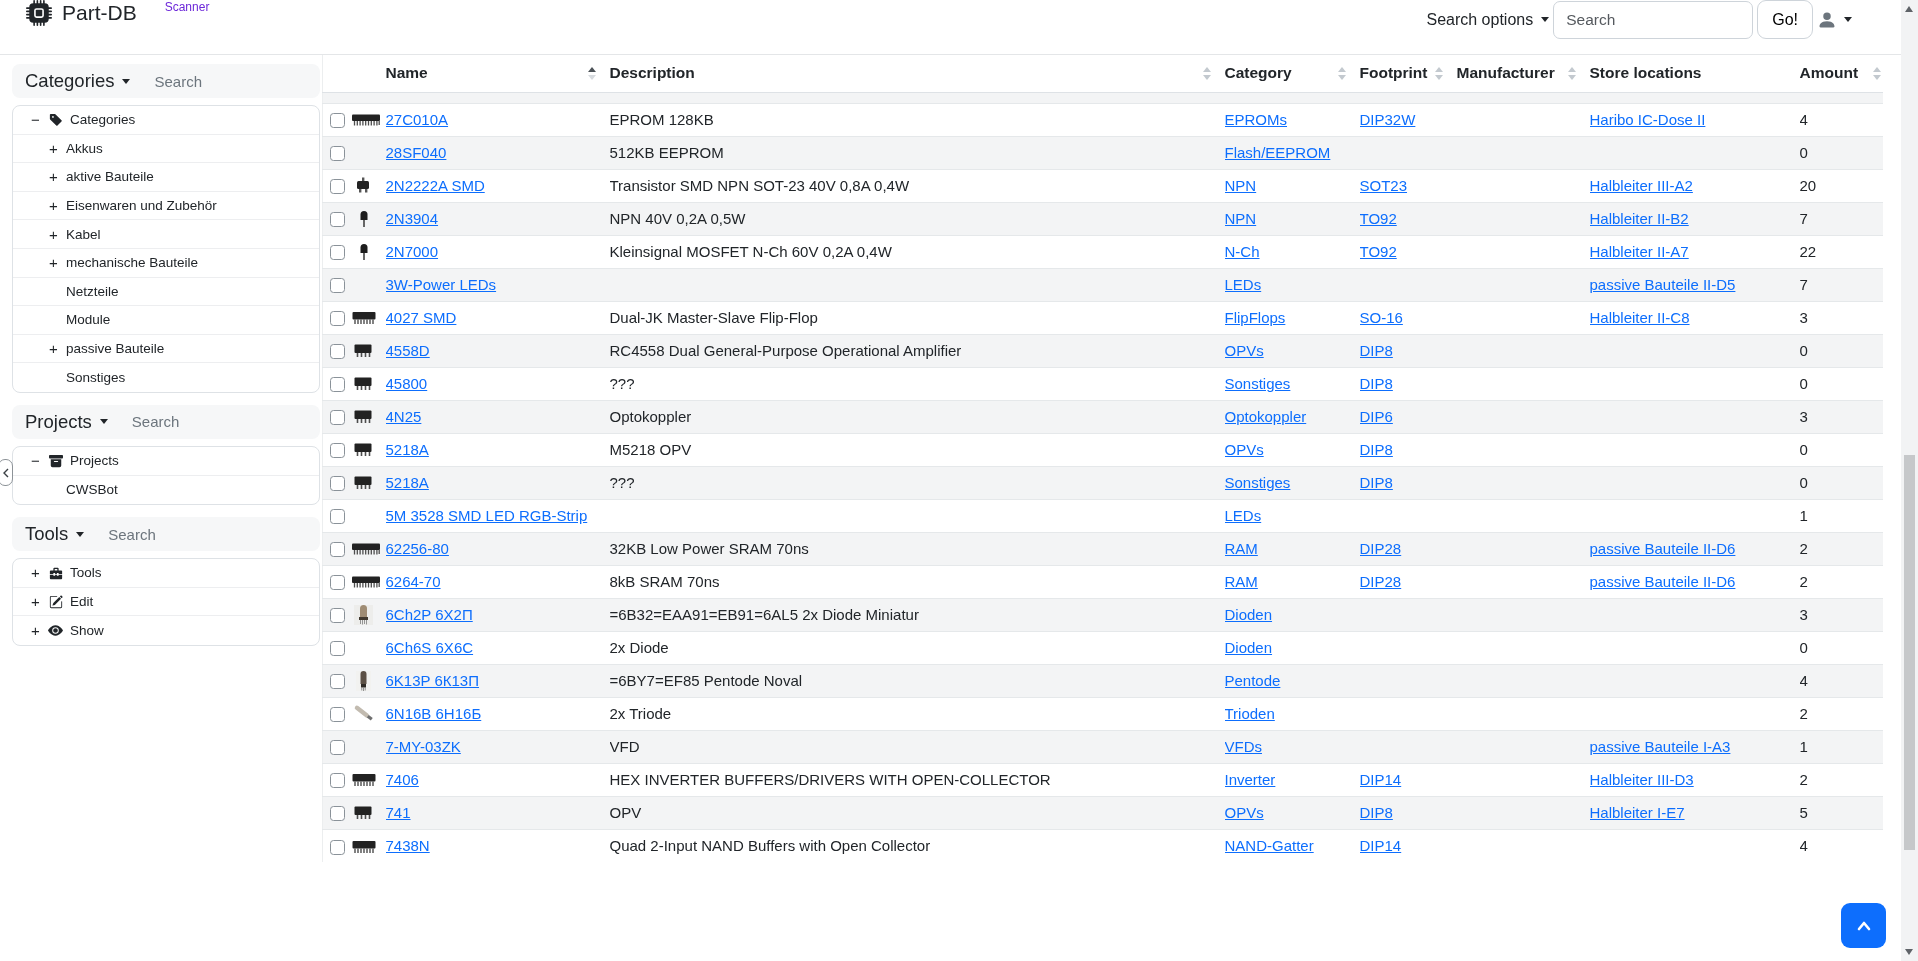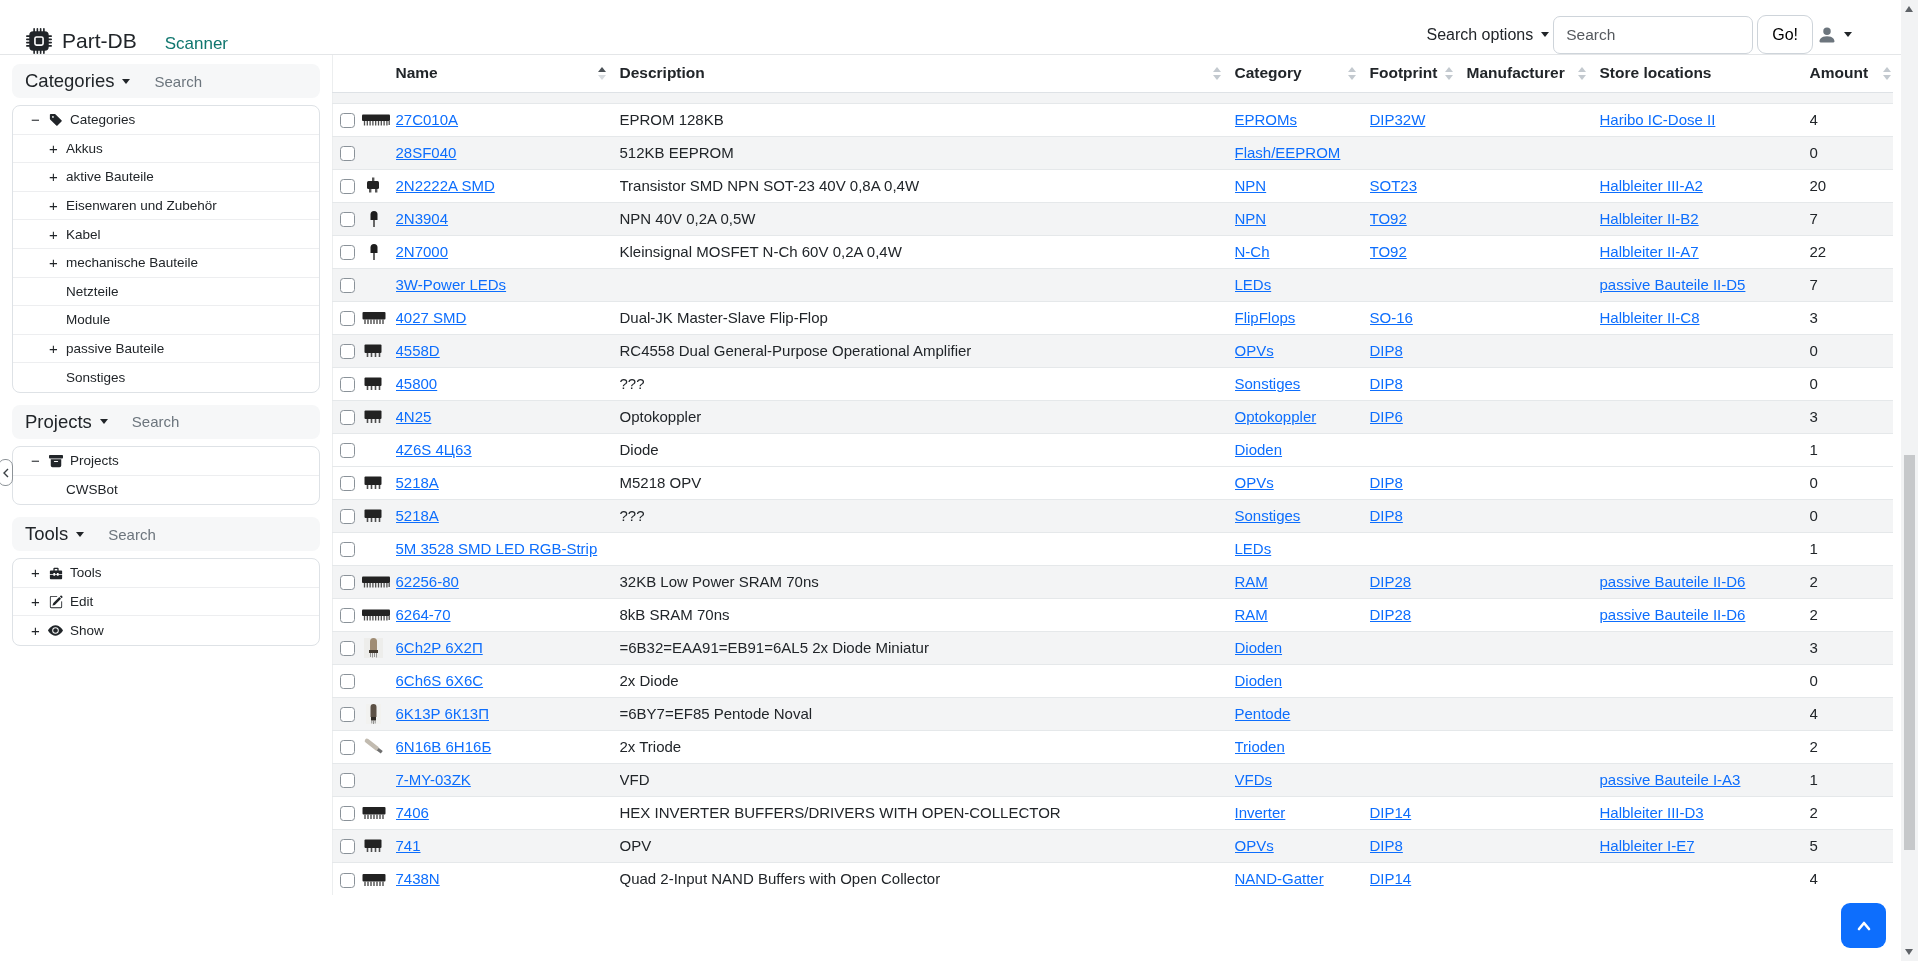--- a/index.html
+++ b/index.html
@@ -2,23 +2,23 @@
 <html><head>
 <meta charset="utf-8">
 <style>
   *{margin:0;padding:0;box-sizing:border-box}
   html,body{width:1918px;height:961px;overflow:hidden;background:#fff;
     font-family:"Liberation Sans",sans-serif;color:#212529}
   a{color:#0d6efd;text-decoration:underline;cursor:pointer}
 
   
   .navbar{position:absolute;top:0;left:0;width:1918px;height:55px;background:#fff;
-    border-bottom:1px solid #e4e6e8;display:flex;align-items:flex-end;padding:0 26px;z-index:5}
+    border-bottom:1px solid #e4e6e8;display:flex;align-items:flex-start;padding:0 26px;z-index:5}
   .brand{display:flex;align-items:center;gap:10px;font-size:21px;color:#212529}
-  .nav-scanner{margin-left:28px;color:#0f766e;font-size:17px;text-decoration:none}
+  .nav-scanner{margin-left:28px;color:#6d28d9;font-size:12px;text-decoration:none}
   .nav-right{margin-left:auto;display:flex;align-items:center;gap:4px;padding-right:40px}
   .search-options{font-size:16px;display:flex;align-items:center;gap:8px;cursor:pointer}
   .caret{width:0;height:0;border-left:4.5px solid transparent;border-right:4.5px solid transparent;
     border-top:5px solid #212529;display:inline-block}
   .nav-search{width:200px;height:38px;border:1px solid #ced4da;border-radius:7px;padding:0 12px;
     font-size:15.5px;font-family:inherit;color:#212529}
   .nav-search::placeholder{color:#55595e}
   .go-btn{height:39px;padding:0 14px;border:1px solid #ced4da;border-radius:9px;background:#fff;
     font-size:16px;color:#000000;font-family:inherit;cursor:pointer}
   .user{display:flex;align-items:center;gap:7px;cursor:pointer}
@@ -38,21 +38,21 @@
     border-bottom:1px solid #edeef0;gap:7px;cursor:pointer;white-space:nowrap}
   .tree-row:last-child{border-bottom:none}
   .toggle{font-size:15px;width:11px;text-align:center;line-height:1;color:#212529}
   .ticon{display:flex;width:15px;justify-content:center}
   .p0{padding-left:17px}.p1{padding-left:35px}.p2{padding-left:53px}
   .collapse-handle{position:absolute;left:-2px;top:459px;width:15px;height:27px;
     border:1px solid #8d9398;border-radius:7px;background:#fff;display:flex;align-items:center;
     justify-content:center;z-index:6;cursor:pointer;color:#3a3f44;font-size:13px;padding:0}
 
   
-  .main{position:absolute;left:332px;top:55px;width:1560px;z-index:1}
+  .main{position:absolute;left:322px;top:55px;width:1560px;z-index:1}
   table{border-collapse:collapse;table-layout:fixed;width:1560px;border-left:1px solid #eceeef}
   thead th{height:37px;font-weight:700;font-size:15.5px;text-align:left;vertical-align:middle;
     border-bottom:1px solid #dee2e6;cursor:pointer;background:#fff}
   th.th-name{padding-left:35px}
   tbody td{height:33px;font-size:15px;vertical-align:middle;border-top:1px solid #e5e8ea;
     padding:0;overflow:hidden;white-space:nowrap}
   tbody tr.partial td{height:11px;border-top:none}
   tbody tr.stripe td{background:#f3f4f5}
   td.c-name a,{font-size:15px}
   .cb{display:inline-block;width:15px;height:15px;border:1.4px solid #8a9299;border-radius:3.5px;
@@ -445,31 +445,20 @@
           <td class="c-name"><a>4N25</a></td>
           <td>Optokoppler</td>
           <td><a>Optokoppler</a></td>
           <td><a>DIP6</a></td>
           <td></td>
           <td></td>
           <td>3</td>
         </tr>
         <tr>
           <td><span class="cb"></span></td>
-          <td></td>
-          <td class="c-name"><a>4Z6S 4Ц63</a></td>
-          <td>Diode</td>
-          <td><a>Dioden</a></td>
-          <td></td>
-          <td></td>
-          <td></td>
-          <td>1</td>
-        </tr>
-        <tr>
-          <td><span class="cb"></span></td>
           <td><span class="thumb">
               <svg width="25" height="19" viewBox="0 0 25 19">
                 <rect x="3.5" y="3.5" width="17" height="8.5" rx="1" fill="#222"></rect>
                 <path d="M6.5 12v4M10.5 12v4M14.5 12v4M18.5 12v4" stroke="#4d4d4d" stroke-width="1.6"></path>
               </svg>
             </span></td>
           <td class="c-name"><a>5218A</a></td>
           <td>M5218 OPV</td>
           <td><a>OPVs</a></td>
           <td><a>DIP8</a></td>

